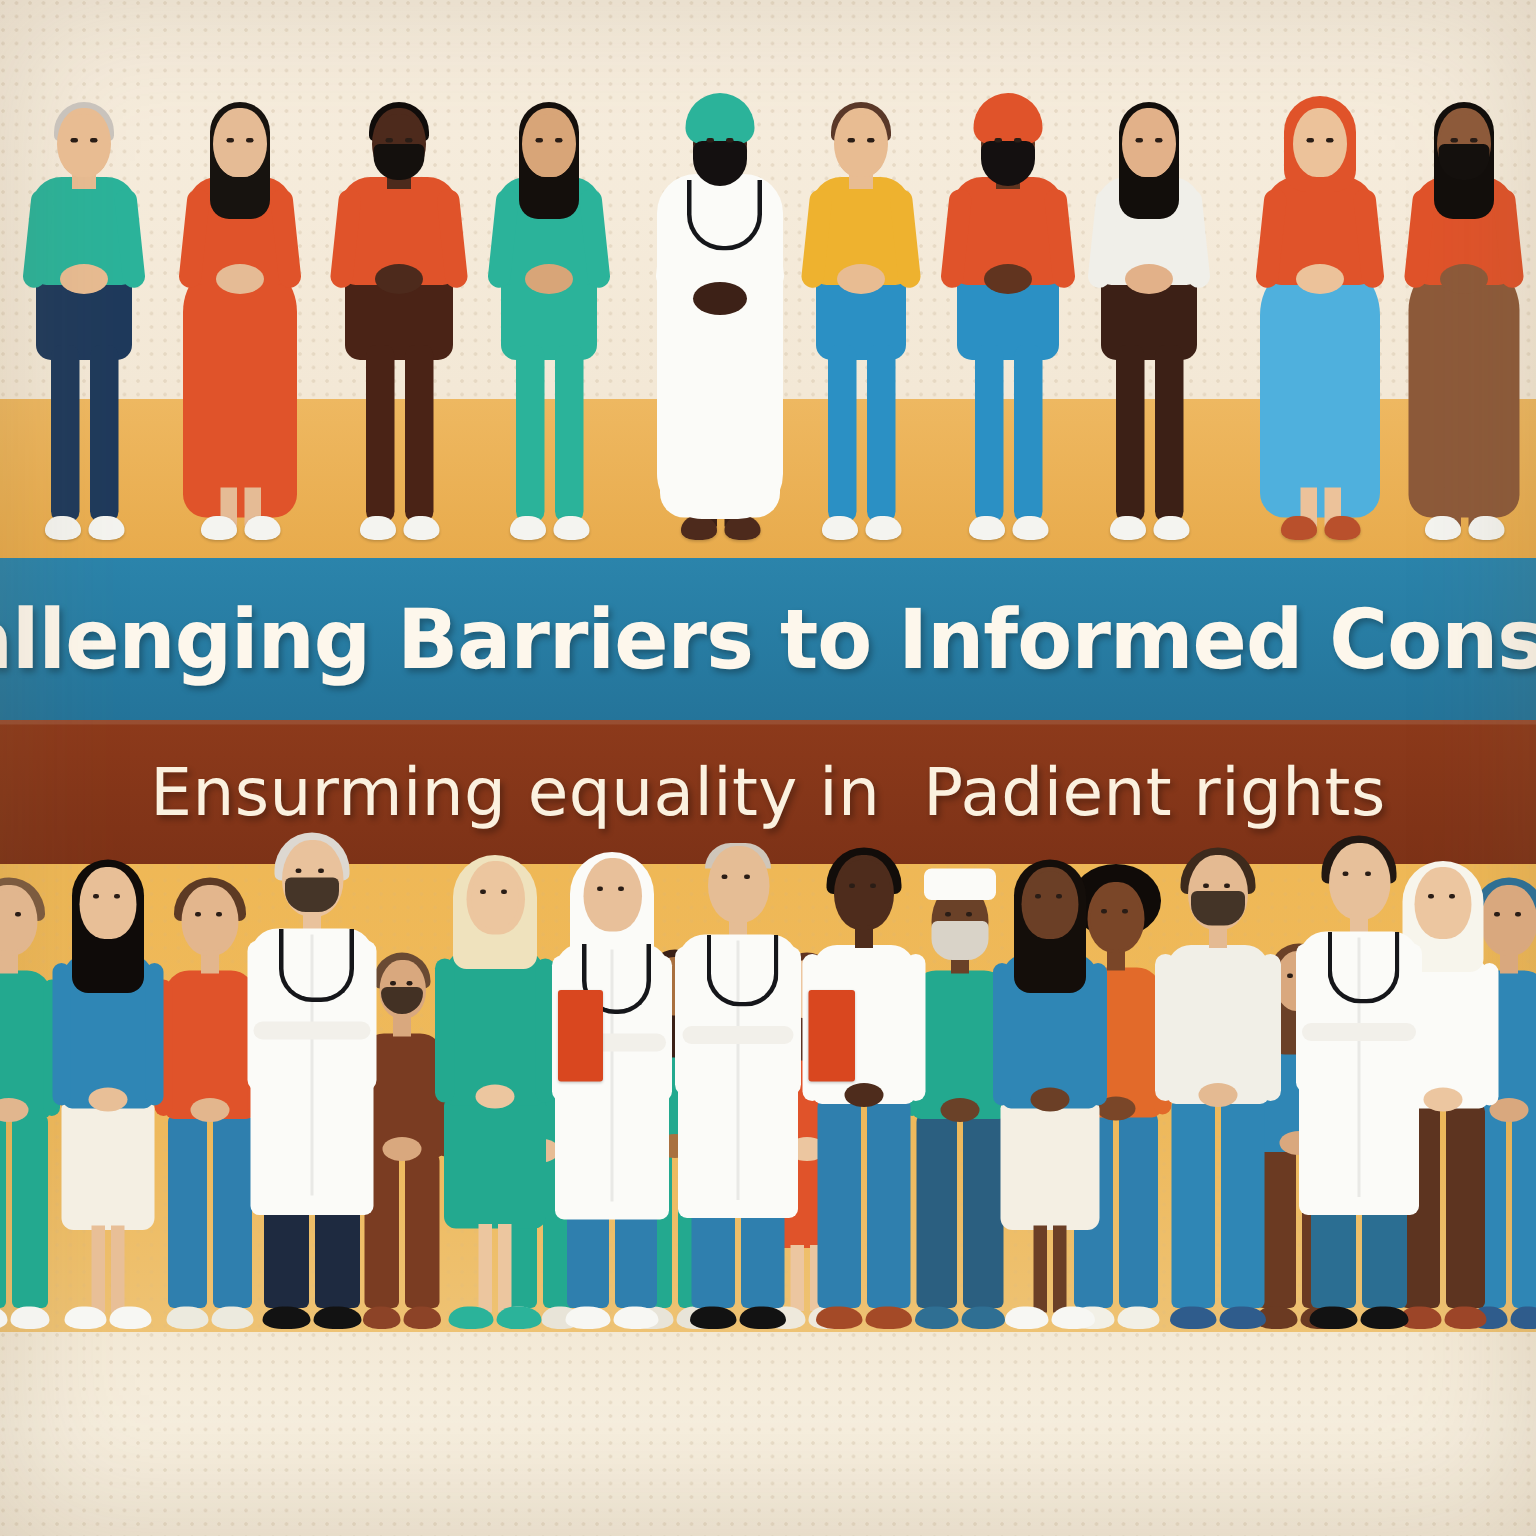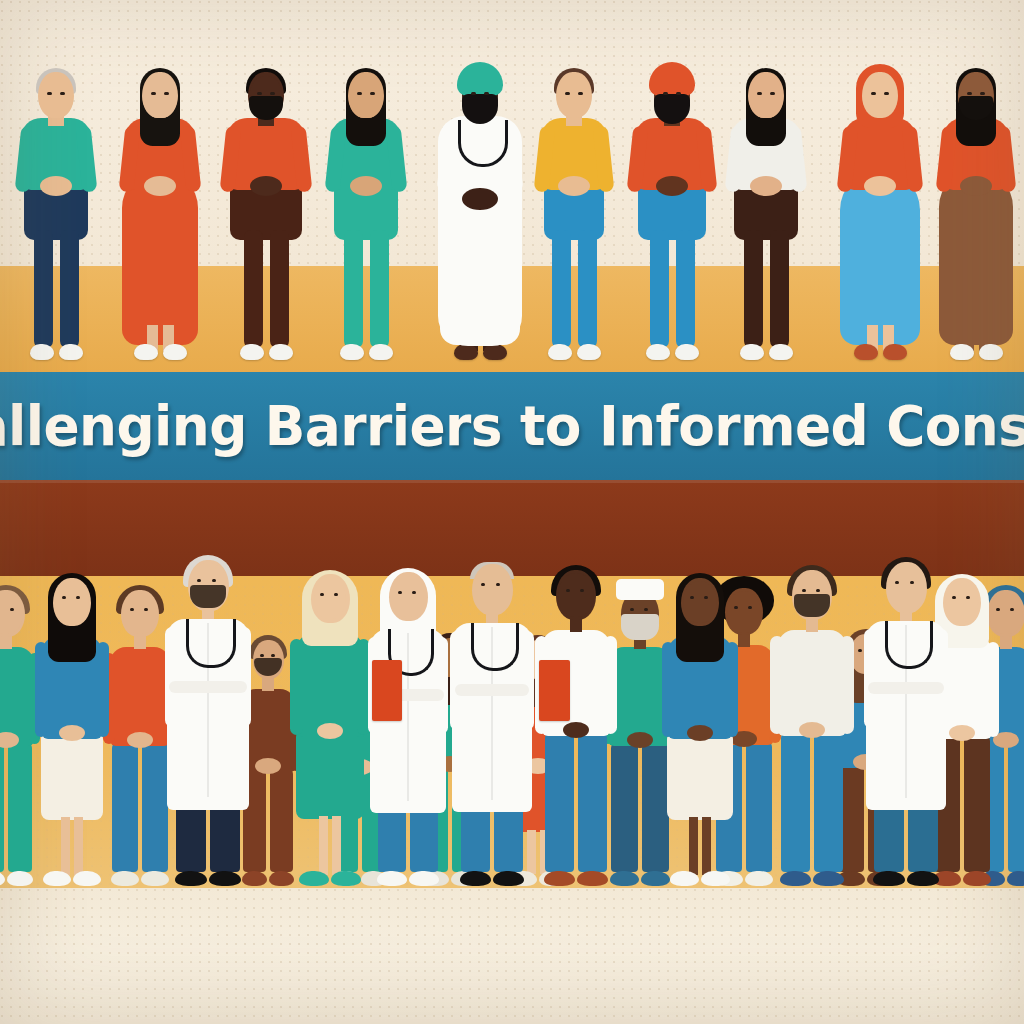--- a/index.html
+++ b/index.html
@@ -244,20 +244,21 @@
         <div style="position:absolute;left:29px;top:26px;width:34px;height:24px;background:#14100d;border-radius:4px 4px 16px 16px;z-index:4;"></div>
         <div style="position:absolute;left:37px;top:22px;width:5px;height:3px;background:#2a1d16;border-radius:3px;z-index:6;"></div>
         <div style="position:absolute;left:50px;top:22px;width:5px;height:3px;background:#2a1d16;border-radius:3px;z-index:6;"></div>
       </div>
     </div>
 
   <div id="blueband"></div>
   <div id="title">Challenging Barriers to Informed Consent</div>
 
   <div id="brownband"></div>
+  <div id="subtitle">Ensurming equality in  Padient rights</div>
 
   <div id="bottomwall">
     <div class="tex" style="opacity:.35"></div>
   </div>
   <div id="bottomfloor">
     <div class="tex"></div>
   </div>
 
   <div class="abs" id="bottom-figures" style="left:0;top:576px;width:1024px;height:448px;">
       <div style="position:absolute;left:-37px;top:12px;width:86px;height:300px;z-index:10;">

